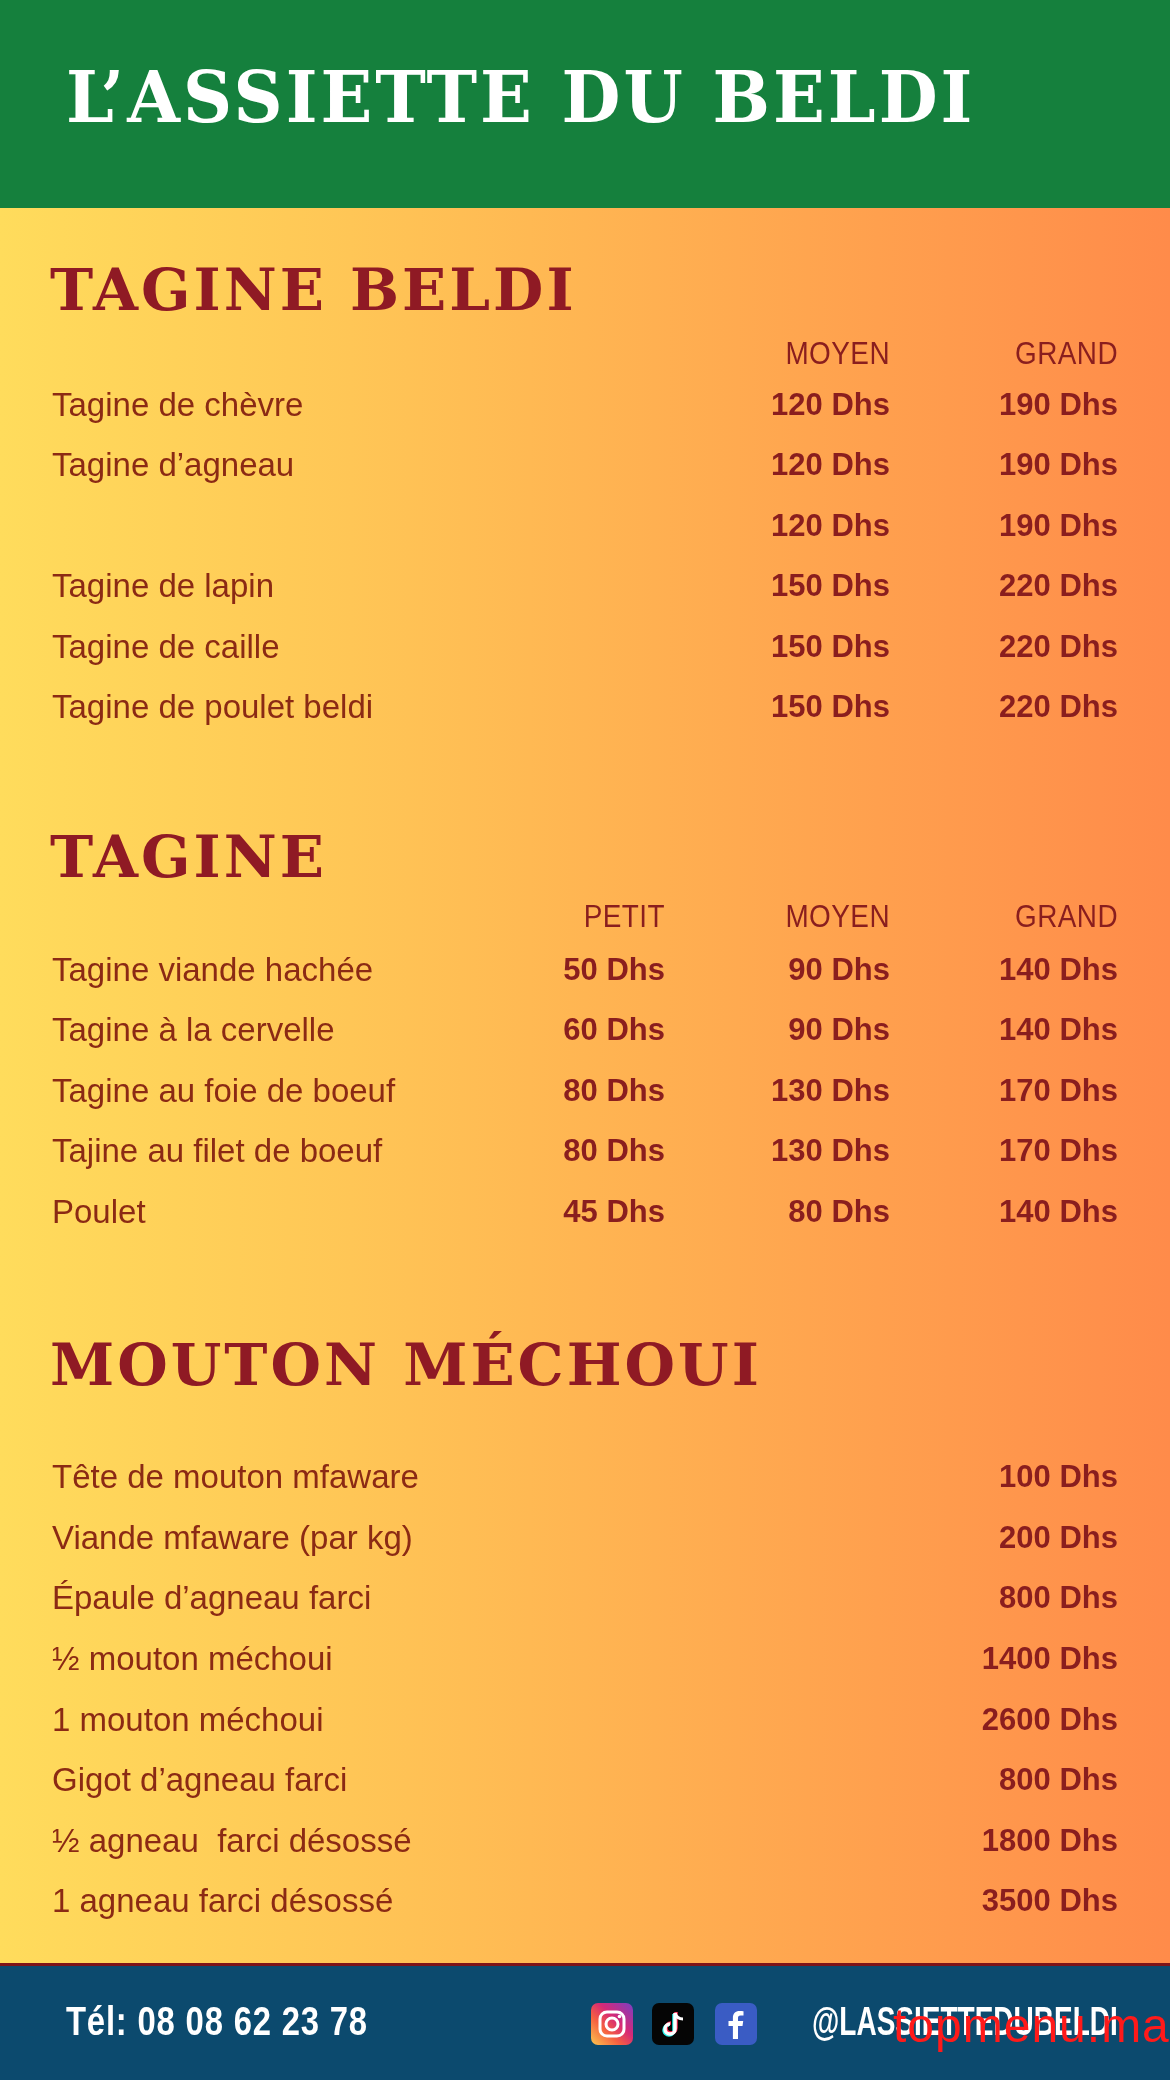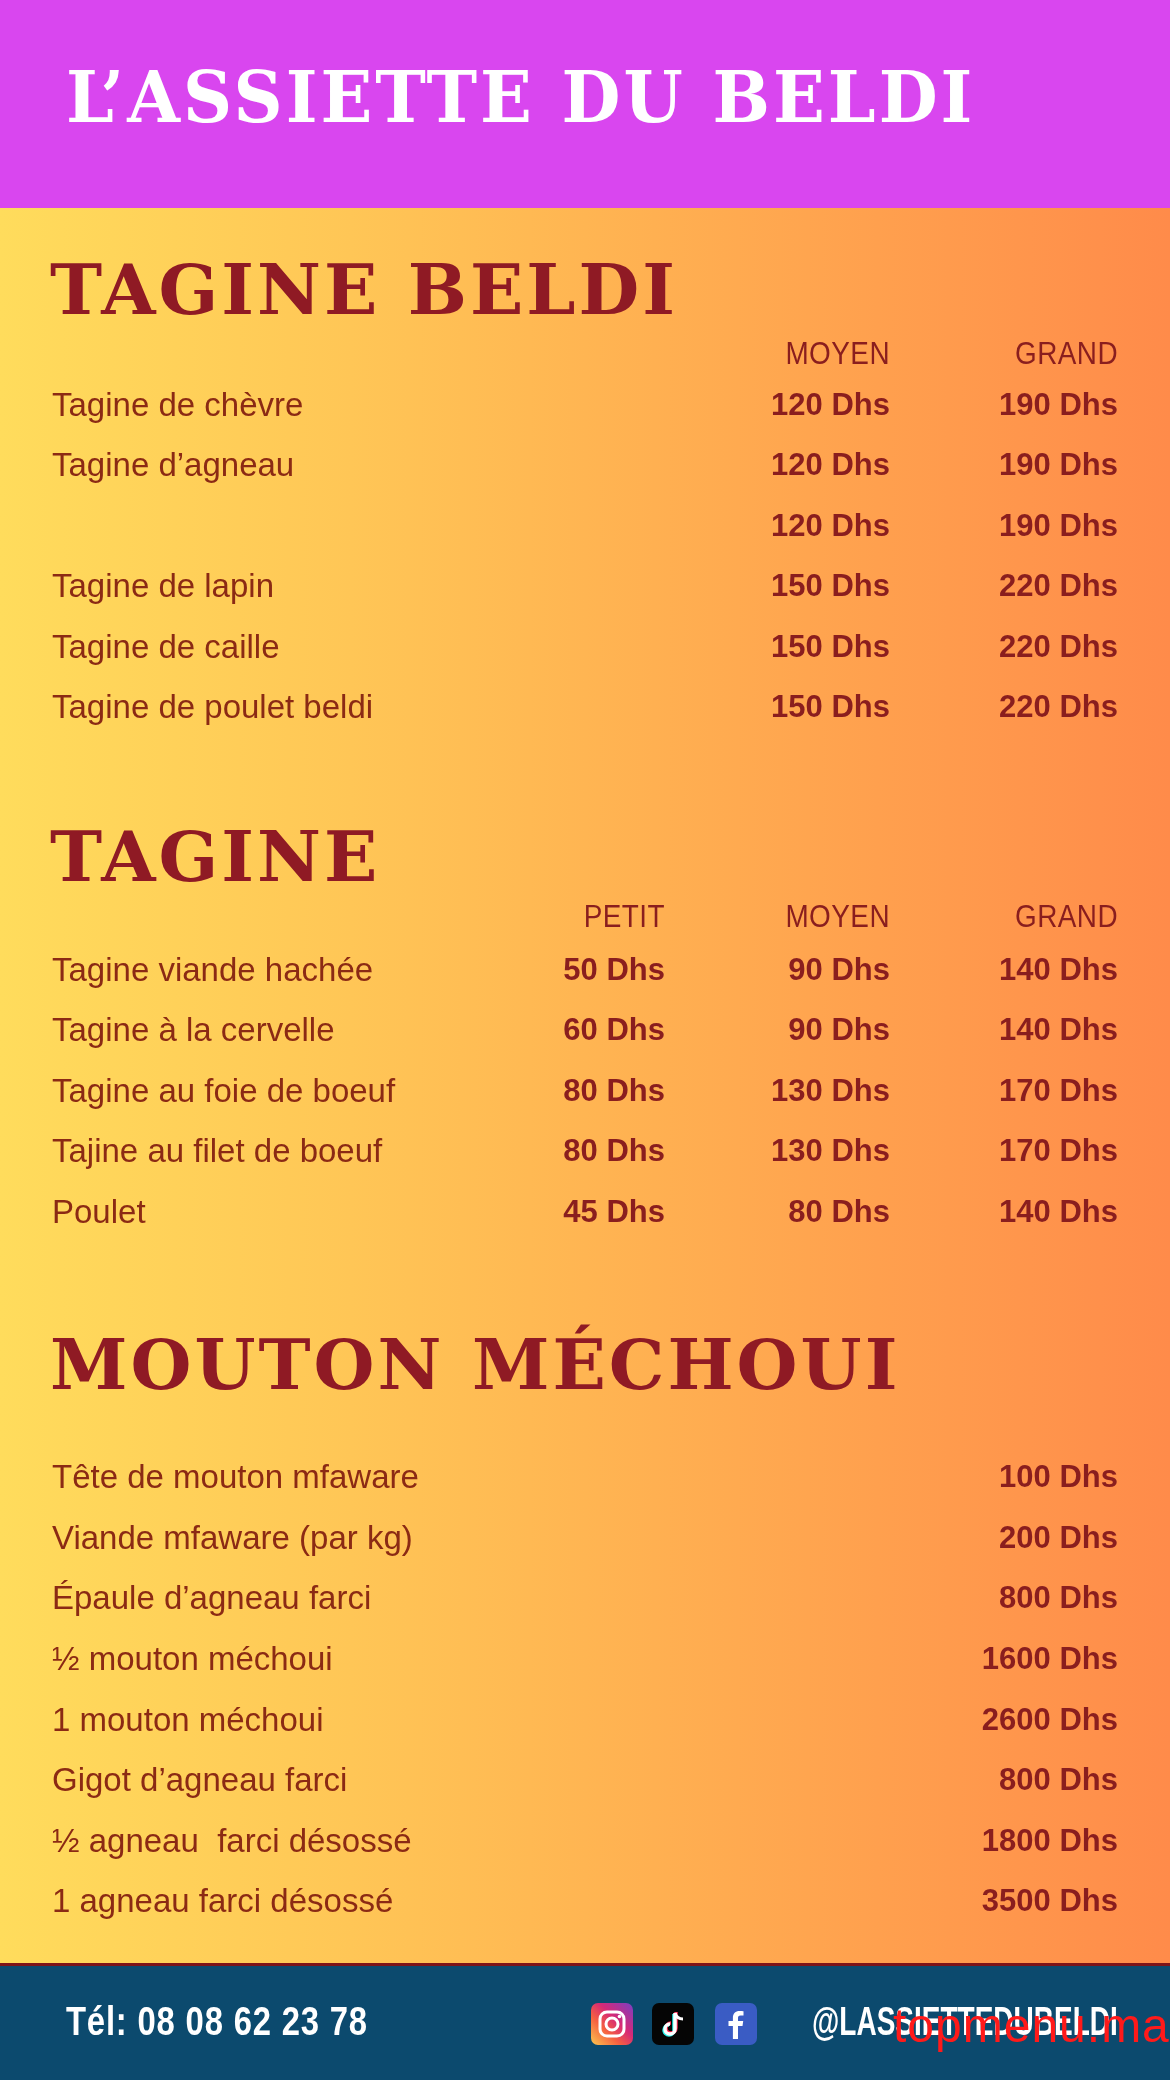--- a/index.html
+++ b/index.html
@@ -2,37 +2,37 @@
 <html><head>
 <meta charset="utf-8">
 <style>
   html, body { margin: 0; padding: 0; }
   body {
     width: 1170px; height: 2080px; position: relative; overflow: hidden;
     font-family: "Liberation Sans", sans-serif;
   }
   .header {
     position: absolute; left: 0; top: 0; width: 1170px; height: 208px;
-    background: #d946ef;
+    background: #15803d;
   }
   .brand-title {
     position: absolute; left: 66px; top: 52px; width: 1060px; height: 90px;
     font-family: "DejaVu Serif", serif; font-weight: bold;
     font-size: 68px; line-height: 90px; color: #ffffff;
     letter-spacing: 3px; white-space: nowrap;
     transform: scaleY(1.05); transform-origin: left center;
   }
   .body-bg {
     position: absolute; left: 0; top: 208px; width: 1170px; height: 1755px;
     background: linear-gradient(to right, #ffdc5c 0%, #ffc656 30%, #ffb552 50%, #ffa04e 75%, #ff8b4a 100%);
   }
   .section-title {
     position: absolute; left: 50px;
     font-family: "DejaVu Serif", serif; font-weight: bold;
-    font-size: 70px; line-height: 64px; color: #8f1a24;
+    font-size: 58px; line-height: 64px; color: #8f1a24;
     letter-spacing: 3px; white-space: nowrap;
   }
   .col-head {
     position: absolute; font-family: "Liberation Sans", sans-serif;
     font-size: 31px; line-height: 36px; color: #8a1e1e; font-weight: normal;
     text-align: right; width: 200px; letter-spacing: 0.5px;
     transform: scaleX(0.9); transform-origin: right center;
   }
   .row { position: absolute; left: 0; width: 1170px; height: 50px; }
   .item-name {
@@ -170,21 +170,21 @@
   <div class="row" style="top:1513px;">
     <span class="item-name">Viande mfaware (par kg)</span>
     <span class="price c-grand">200 Dhs</span>
   </div>
   <div class="row" style="top:1573px;">
     <span class="item-name">Épaule d’agneau farci</span>
     <span class="price c-grand">800 Dhs</span>
   </div>
   <div class="row" style="top:1634px;">
     <span class="item-name">½ mouton méchoui</span>
-    <span class="price c-grand">1600 Dhs</span>
+    <span class="price c-grand">1400 Dhs</span>
   </div>
   <div class="row" style="top:1695px;">
     <span class="item-name">1 mouton méchoui</span>
     <span class="price c-grand">2600 Dhs</span>
   </div>
   <div class="row" style="top:1755px;">
     <span class="item-name">Gigot d’agneau farci</span>
     <span class="price c-grand">800 Dhs</span>
   </div>
   <div class="row" style="top:1816px;">

